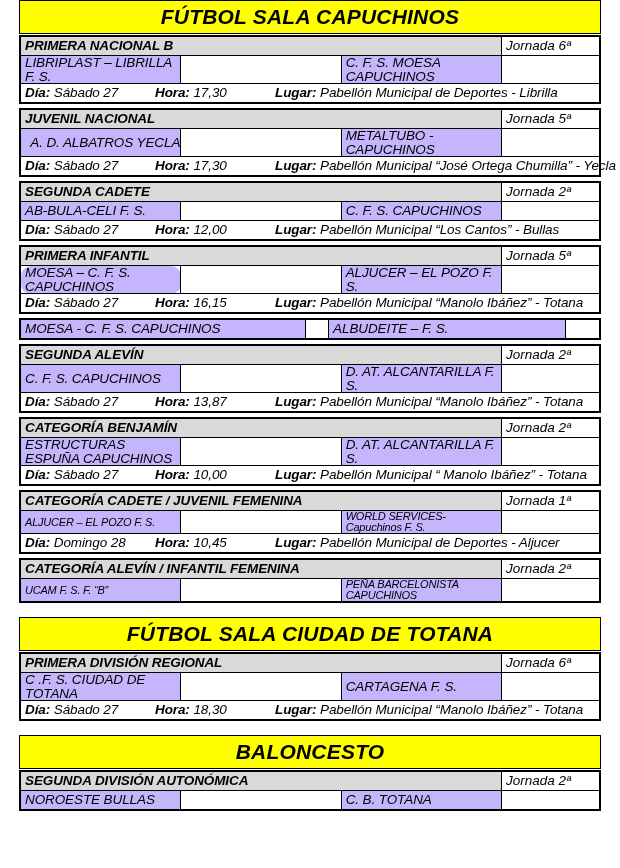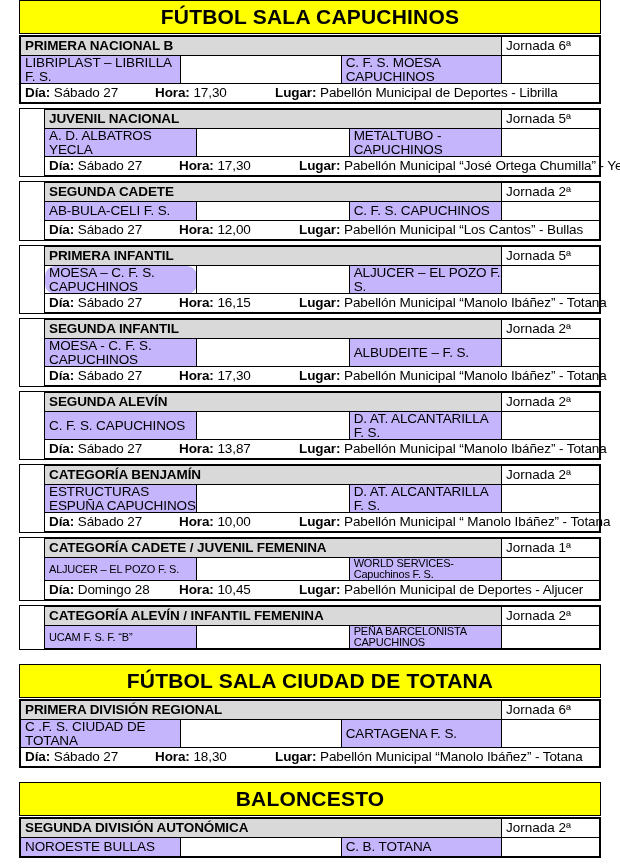--- a/index.html
+++ b/index.html
@@ -12,20 +12,21 @@
     height: 868px;
     font-family: "Liberation Sans", sans-serif;
     color: #000000;
     overflow: hidden;
   }
   .page {
     position: relative;
     width: 620px;
     height: 740px;
     padding: 0;
+    font-style: italic;
   }
   .sport-block {
     margin: 0 auto;
     width: 582px;
   }
   .banner {
     background: #ffff00;
     border: 1px solid #000000;
     text-align: center;
     font-weight: bold;
@@ -35,21 +36,21 @@
     padding: 5px 0 6px 0;
     box-sizing: border-box;
   }
   .spacer-after-banner { height: 1px; }
   .group {
     border: 1px solid #000000;
     border-top: 1px solid #000000;
     box-sizing: border-box;
     margin-top: 0;
   }
-  .group + .group { margin-top: 0; border-top: none; padding-left: 24px; }
+  .group + .group { margin-top: 0; border-top: none; }
   .group.sep { margin-top: 4px; border-top: 1px solid #000000; }
 
   table.grp {
     border-collapse: collapse;
     width: 100%;
     table-layout: fixed;
   }
   table.grp td {
     border: 1px solid #000000;
     padding: 0 0 0 4px;
@@ -124,21 +125,21 @@
         </table>
       </div>
       <div class="group sep">
         <table class="grp">
           <tbody>
             <tr>
               <td class="cat" colspan="3">JUVENIL NACIONAL</td>
               <td class="jornada" style="width: 98px;">Jornada 5ª</td>
             </tr>
             <tr>
-              <td class="team" style="width: 276px;">A. D. ALBATROS YECLA</td>
+              <td class="team" style="width: 276px; text-align: right;">A. D. ALBATROS YECLA</td>
               <td class="score" style="width: 22px;"></td>
               <td class="team" style="width: 229px;">METALTUBO - CAPUCHINOS</td>
               <td class="score" style="width: 33px;"></td>
             </tr>
             <tr>
               <td class="info" colspan="4"><span class="ib w-dia"><b>Día:</b> <span>Sábado 27</span></span><span class="ib w-hora"><b>Hora:</b> <span>17,30</span></span><span class="ib"><b>Lugar:</b> <span>Pabellón Municipal “José Ortega Chumilla” - Yecla</span></span></td>
             </tr>
           </tbody>
         </table>
       </div>
@@ -177,31 +178,24 @@
             <tr>
               <td class="info" colspan="4"><span class="ib w-dia"><b>Día:</b> <span>Sábado 27</span></span><span class="ib w-hora"><b>Hora:</b> <span>16,15</span></span><span class="ib"><b>Lugar:</b> <span>Pabellón Municipal “Manolo Ibáñez” - Totana</span></span></td>
             </tr>
           </tbody>
         </table>
       </div>
       <div class="group sep">
         <table class="grp">
           <tbody>
             <tr>
-              <td class="cat" colspan="3">SEGUNDA INFANTIL</td>
-              <td class="jornada" style="width: 98px;">Jornada 2ª</td>
-            </tr>
-            <tr>
               <td class="team" style="width: 276px;">MOESA - C. F. S. CAPUCHINOS</td>
               <td class="score" style="width: 22px;"></td>
               <td class="team" style="width: 229px;">ALBUDEITE – F. S.</td>
               <td class="score" style="width: 33px;"></td>
-            </tr>
-            <tr>
-              <td class="info" colspan="4"><span class="ib w-dia"><b>Día:</b> <span>Sábado 27</span></span><span class="ib w-hora"><b>Hora:</b> <span>17,30</span></span><span class="ib"><b>Lugar:</b> <span>Pabellón Municipal “Manolo Ibáñez” - Totana</span></span></td>
             </tr>
           </tbody>
         </table>
       </div>
       <div class="group sep">
         <table class="grp">
           <tbody>
             <tr>
               <td class="cat" colspan="3">SEGUNDA ALEVÍN</td>
               <td class="jornada" style="width: 98px;">Jornada 2ª</td>

